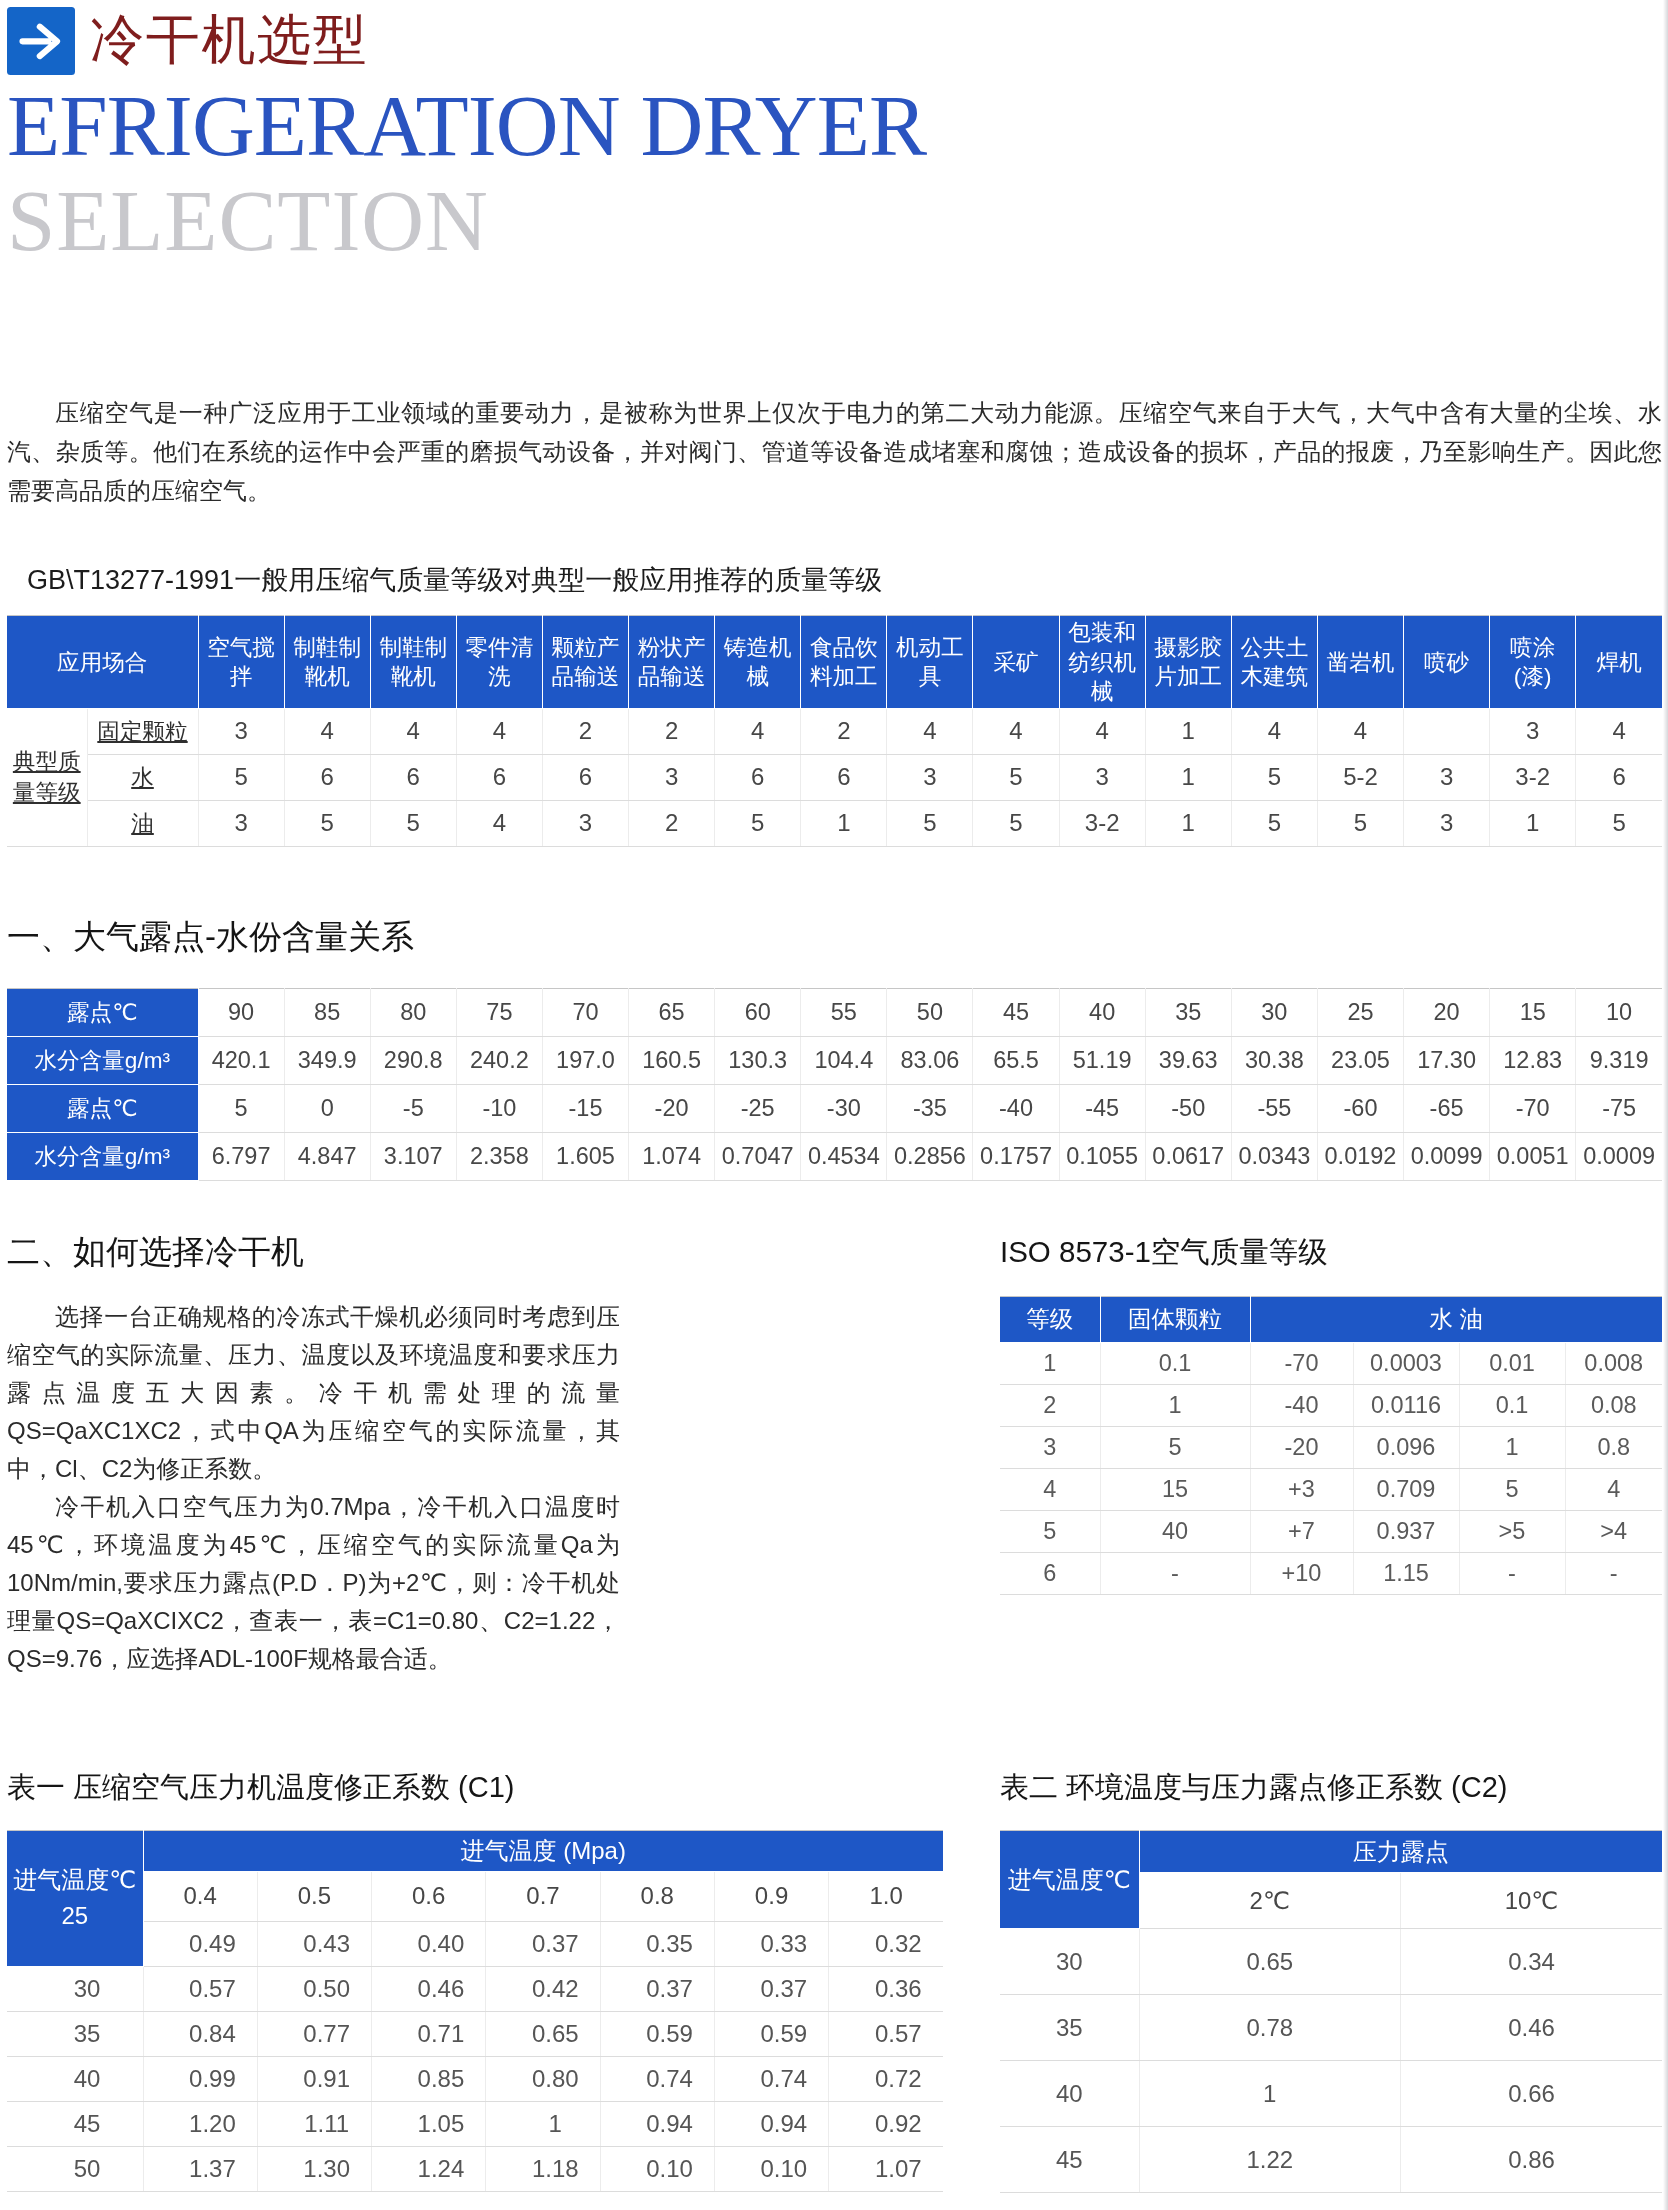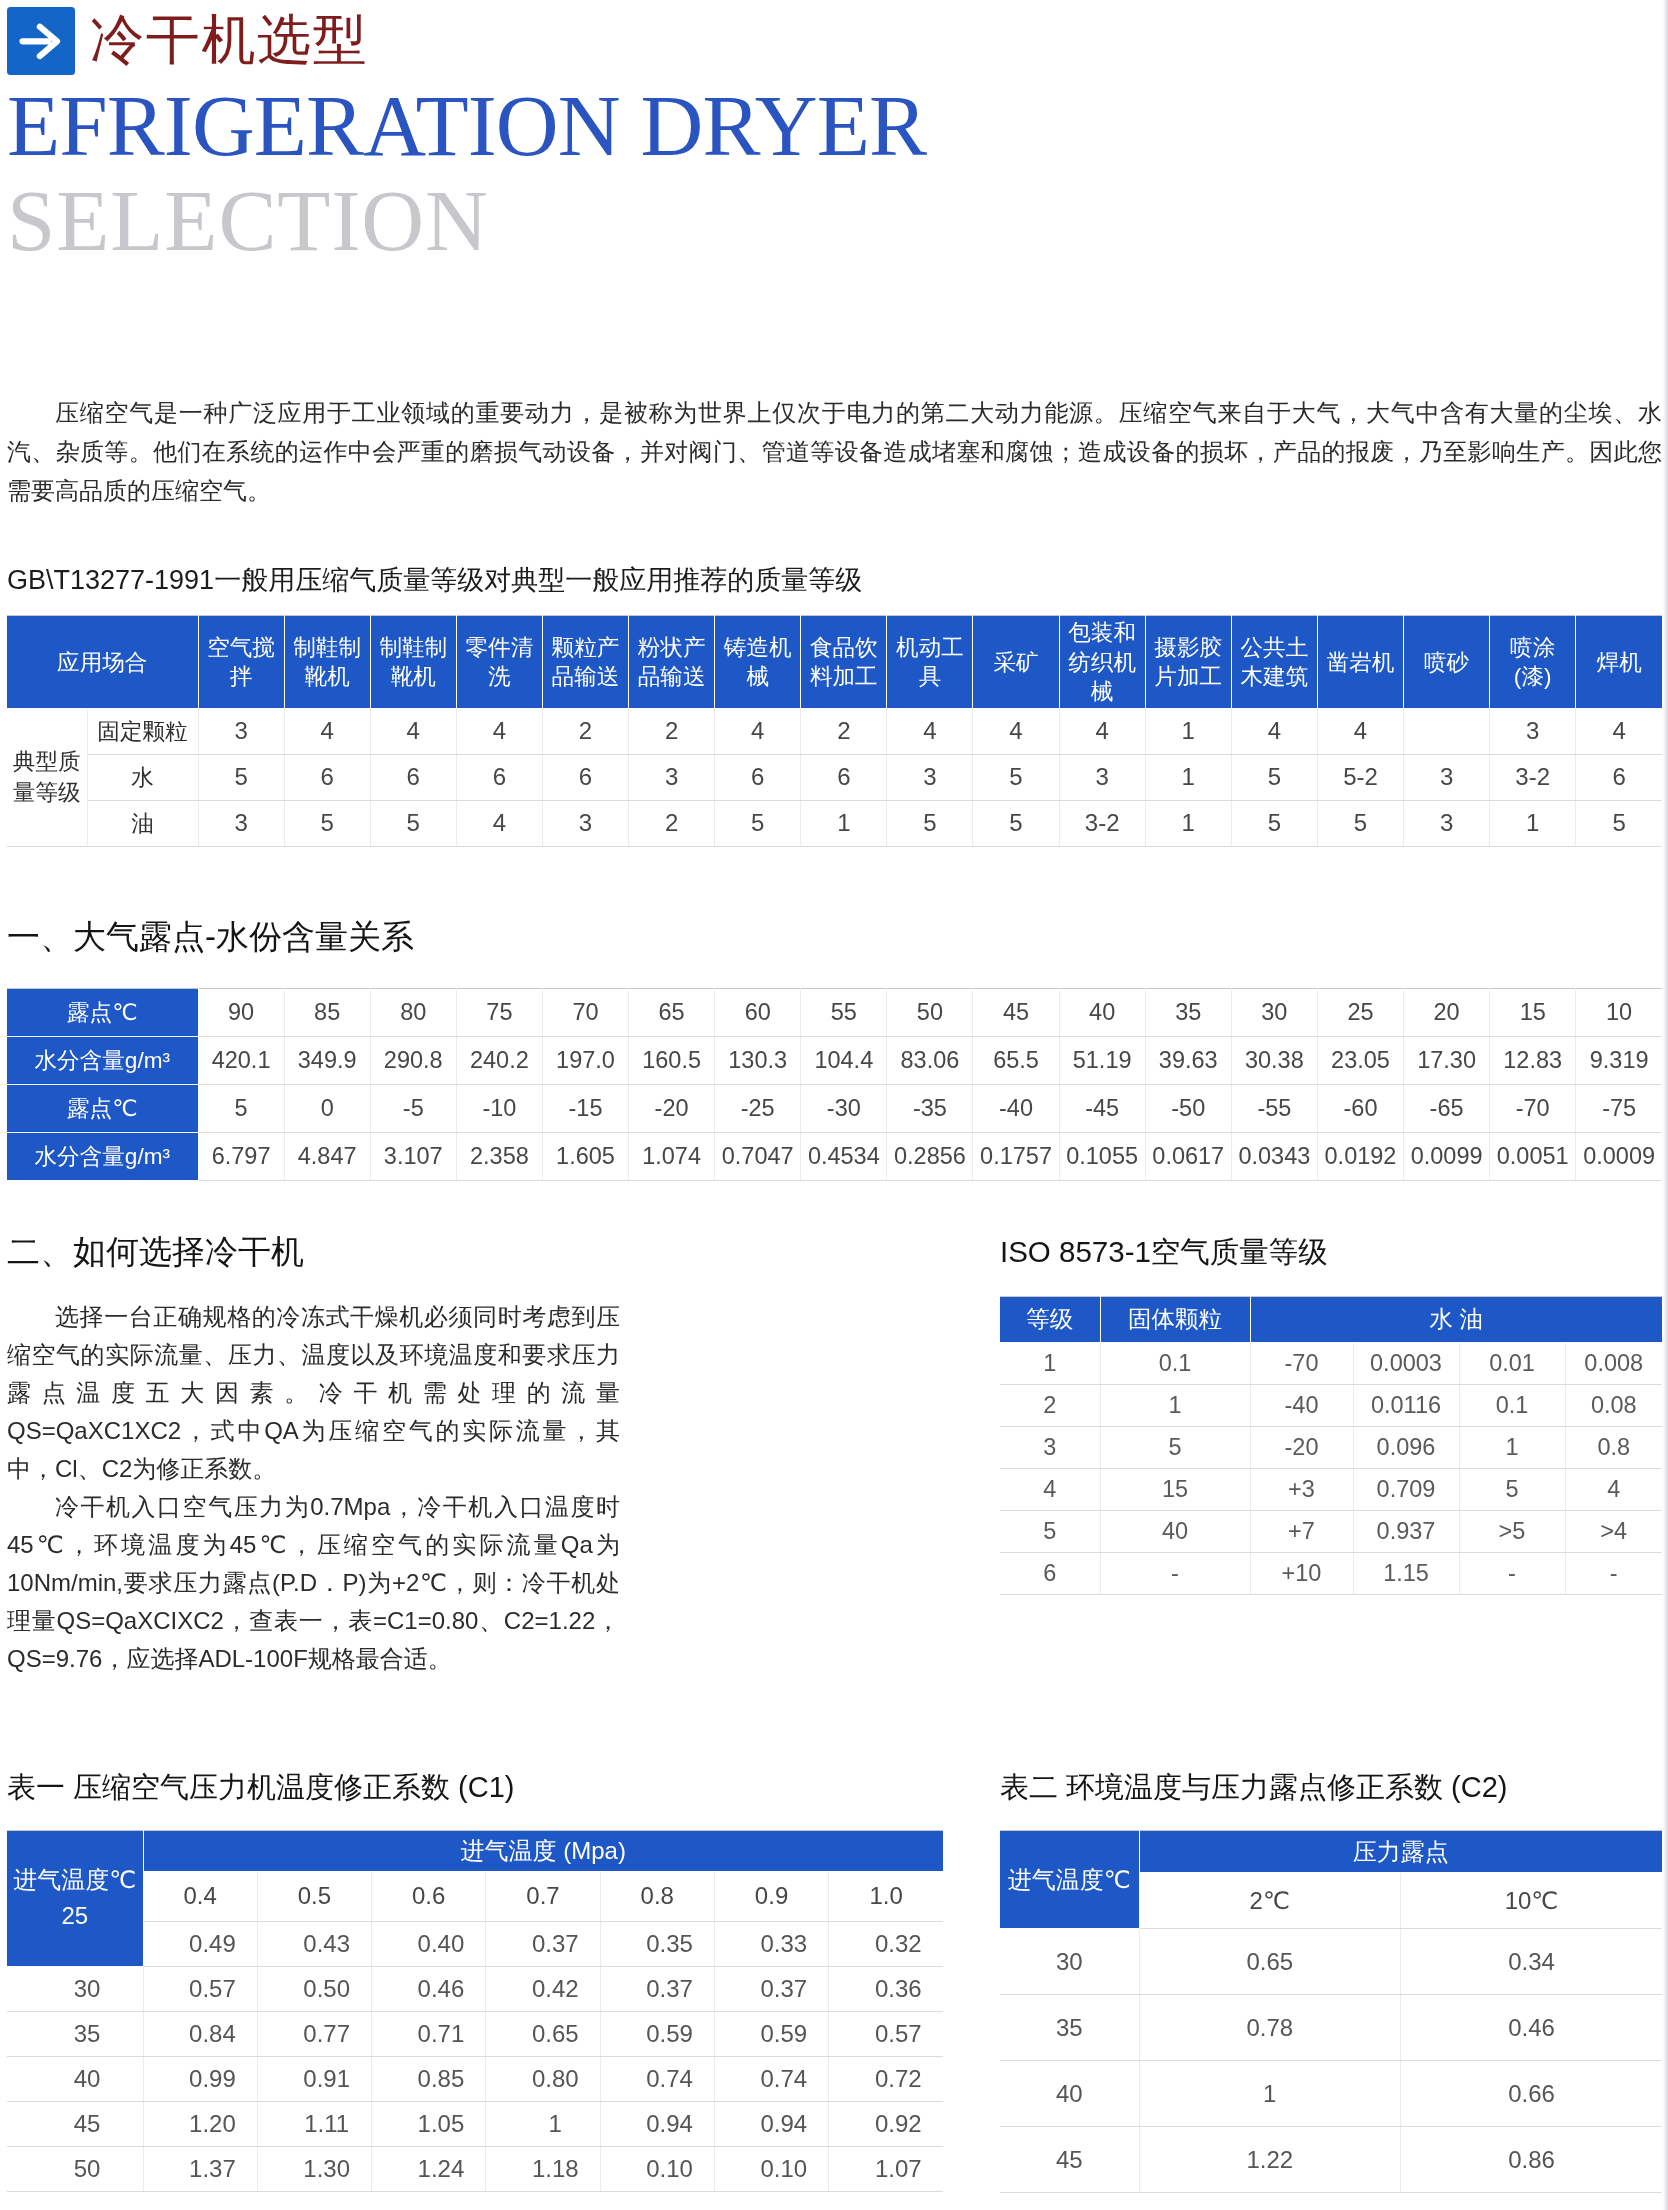--- a/index.html
+++ b/index.html
@@ -18,21 +18,21 @@
   .en-title { font-family:"Liberation Serif","DejaVu Serif",serif; color:#2a54c0;
               font-size:87px; line-height:1.06; letter-spacing:-0.9px; margin-top:3.5px; white-space:nowrap; }
   .sel-title { font-family:"Liberation Serif","DejaVu Serif",serif; color:#c8c8cc;
                font-size:87px; line-height:1.0; letter-spacing:0.9px; margin-top:5.2px; }
 
   
   .intro { margin-top:129px; font-size:24px; line-height:39px; color:#2b2b2b;
            text-align:justify; text-indent:2em; }
 
   
-  .gb-title   { margin-top:52px; font-size:27px; font-weight:500; color:#1c1c1c; }
+  .gb-title   { margin-top:52px; font-size:27px; font-weight:500; color:#1c1c1c;margin-left:20px; }
   .sec-title  { font-size:33px; font-weight:500; color:#151515; }
   .sub-title  { font-size:29px; font-weight:500; color:#151515; }
 
   
   table.data-table { border-collapse:collapse; width:100%; table-layout:fixed;
                      border-top:0.9px solid #c6c6c6; border-bottom:0.9px solid #adadad; }
   table.data-table th, table.data-table td {
       text-align:center; vertical-align:middle; padding:1.7px 3.5px; overflow:hidden; }
   .hcell { background:#1e57c6; color:#fff; font-weight:500;
            border-right:0.9px solid rgba(255,255,255,.38);
@@ -40,21 +40,21 @@
   .dcell { color:#474747; border-bottom:0.9px solid #dcdcdc; border-right:0.9px solid #ececec; }
   .labcell { color:#2f2f2f; border-bottom:0.9px solid #dcdcdc; border-right:0.9px solid #ececec; }
   .subhd { color:#8c8c8c; border-bottom:0.9px solid #dcdcdc; border-right:0.9px solid #ececec; }
   tr > *:last-child { border-right:none; }
 
   
   .gb-table { margin-top:17.4px; border-top:2.6px solid #1b49ae; }
   .gb-table .hcell { font-size:22.6px; }
   .gb-table tr:nth-child(1) .hcell { height:87px; }
   .gb-table .dcell, .gb-table .labcell { height:46px; font-size:24px; }
-  .gb-table .labcell { font-size:22.6px; }
+  .gb-table .labcell { font-size:22.6px;text-decoration:underline; }
 
   
   .dew-table { margin-top:28px; }
   .dew-table .hcell { font-size:22.6px; height:48px; }
   .dew-table .dcell { font-size:23.5px; height:48px; }
 
   
   .iso-table { border-bottom:1.7px solid #9a9a9a; }
   .iso-table .hcell { font-size:23.5px; }
   .iso-table tr:nth-child(1) .hcell { height:46px; }

